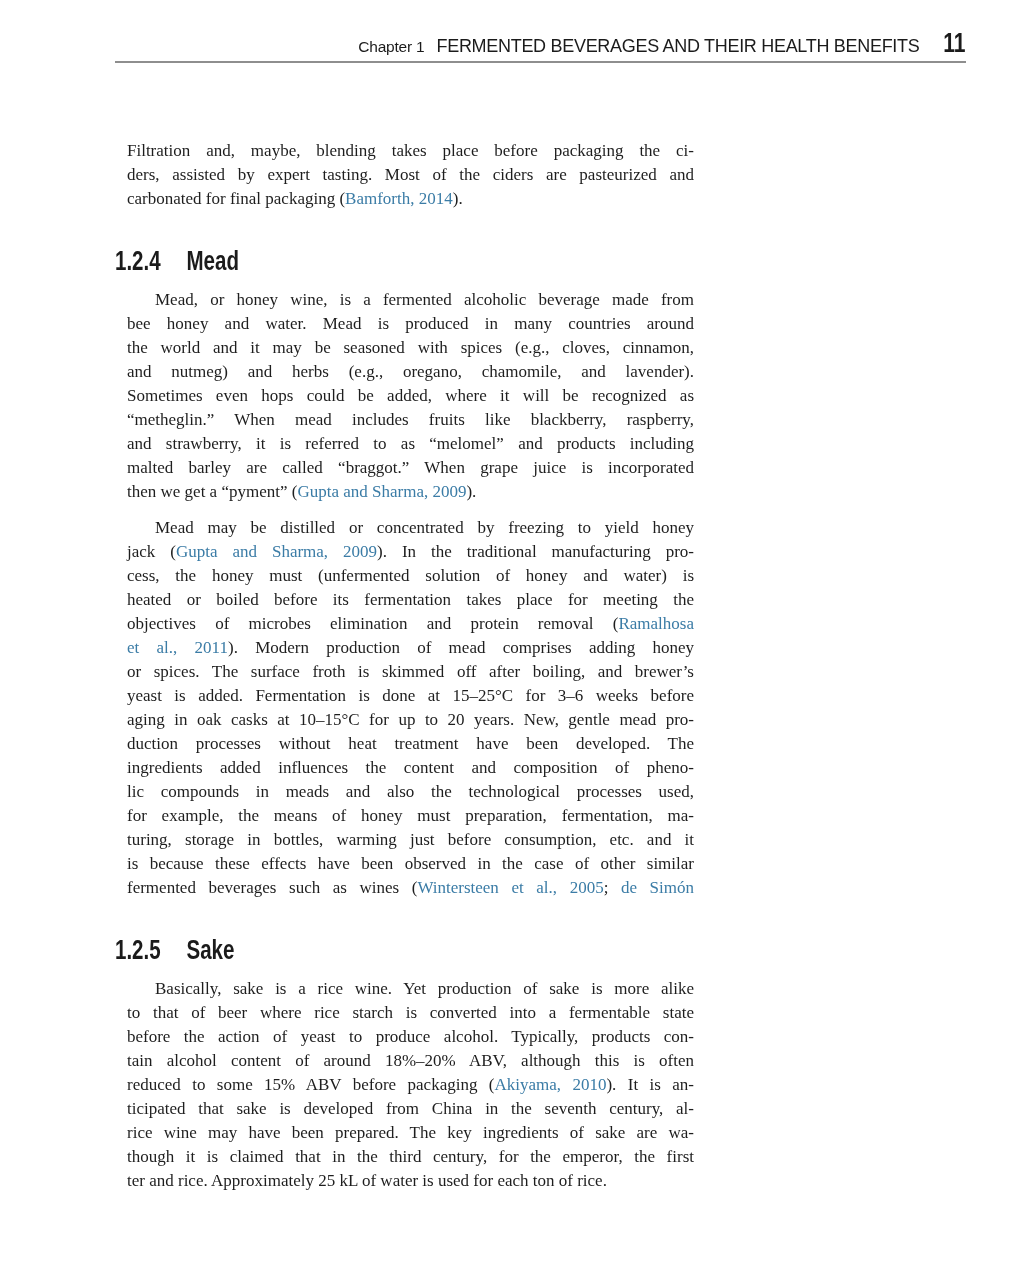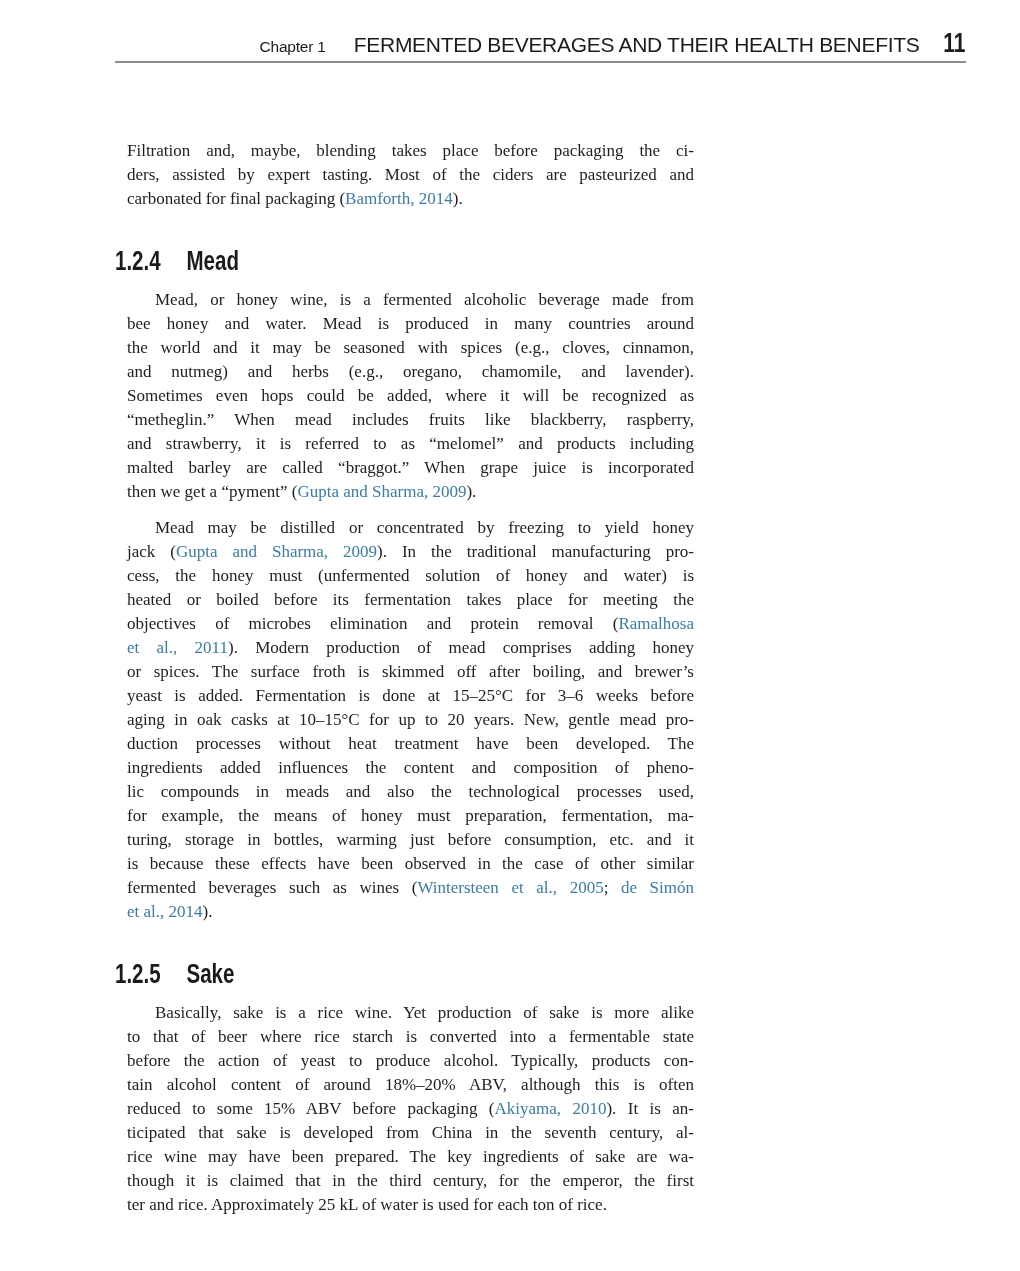--- a/index.html
+++ b/index.html
@@ -25,23 +25,22 @@
     color: #1b1b1b;
     white-space: nowrap;
   }
   .running-header .chapter {
     font-size: 15.5px;
     letter-spacing: -0.2px;
     margin-right: 12px;
     margin-left: 29px;
   }
   .running-header .htitle-text {
-    font-size: 21px;
+    font-size: 18px;
     letter-spacing: -0.3px;
-    margin-left: 16px;
   }
   .running-header .pnum {
     font-size: 27px;
     font-weight: 700;
     margin-left: 18px;
     transform: scaleX(0.78);
     transform-origin: right bottom;
   }
   .header-rule {
     position: absolute;
@@ -121,21 +120,20 @@
         <div class="line"><span>or spices. The surface froth is skimmed off after boiling, and brewer’s</span></div>
         <div class="line"><span>yeast is added. Fermentation is done at 15–25°C for 3–6 weeks before</span></div>
         <div class="line"><span>aging in oak casks at 10–15°C for up to 20 years. New, gentle mead pro-</span></div>
         <div class="line"><span>duction processes without heat treatment have been developed. The</span></div>
         <div class="line"><span>ingredients added influences the content and composition of pheno-</span></div>
         <div class="line"><span>lic compounds in meads and also the technological processes used,</span></div>
         <div class="line"><span>for example, the means of honey must preparation, fermentation, ma-</span></div>
         <div class="line"><span>turing, storage in bottles, warming just before consumption, etc. and it</span></div>
         <div class="line"><span>is because these effects have been observed in the case of other similar</span></div>
         <div class="line"><span>fermented beverages such as wines (</span><a class="cite">Wintersteen et al., 2005</a><span>; </span><a class="cite">de Simón</a></div>
-        <div class="line end"><a class="cite">et al., 2014</a><span>).</span></div>
       </div>
       <h2 class="heading"><span class="hnum">1.2.5</span><span>Sake</span></h2>
       <div class="paragraph">
         <div class="line ind"><span>Basically, sake is a rice wine. Yet production of sake is more alike</span></div>
         <div class="line"><span>to that of beer where rice starch is converted into a fermentable state</span></div>
         <div class="line"><span>before the action of yeast to produce alcohol. Typically, products con-</span></div>
         <div class="line"><span>tain alcohol content of around 18%–20% ABV, although this is often</span></div>
         <div class="line"><span>reduced to some 15% ABV before packaging (</span><a class="cite">Akiyama, 2010</a><span>). It is an-</span></div>
         <div class="line"><span>ticipated that sake is developed from China in the seventh century, al-</span></div>
         <div class="line"><span>rice wine may have been prepared. The key ingredients of sake are wa-</span></div>

